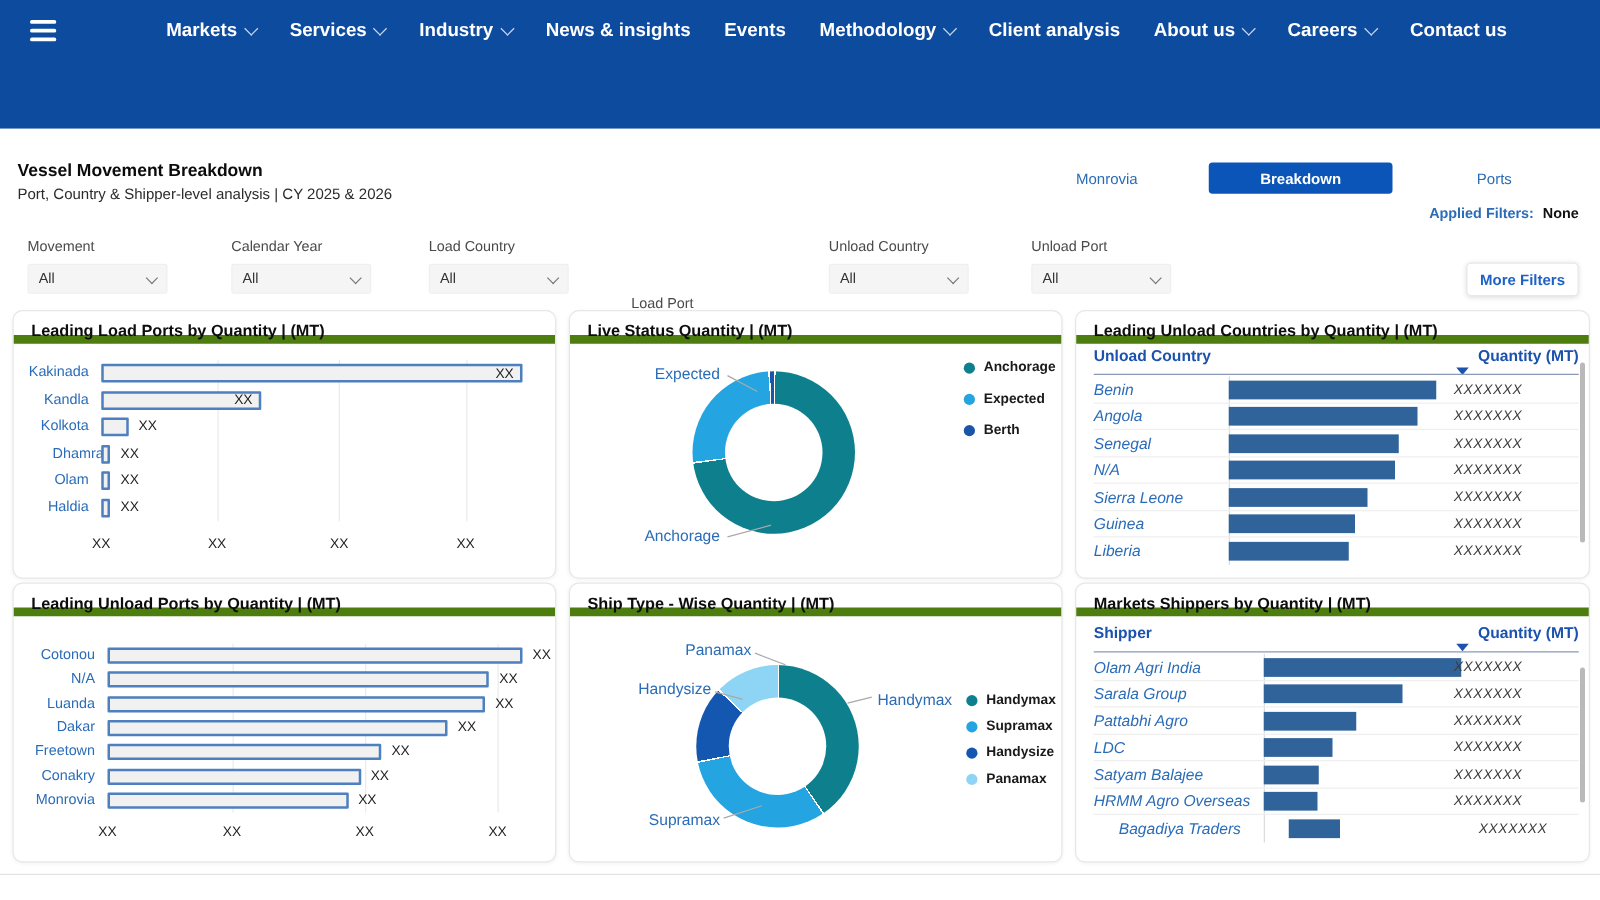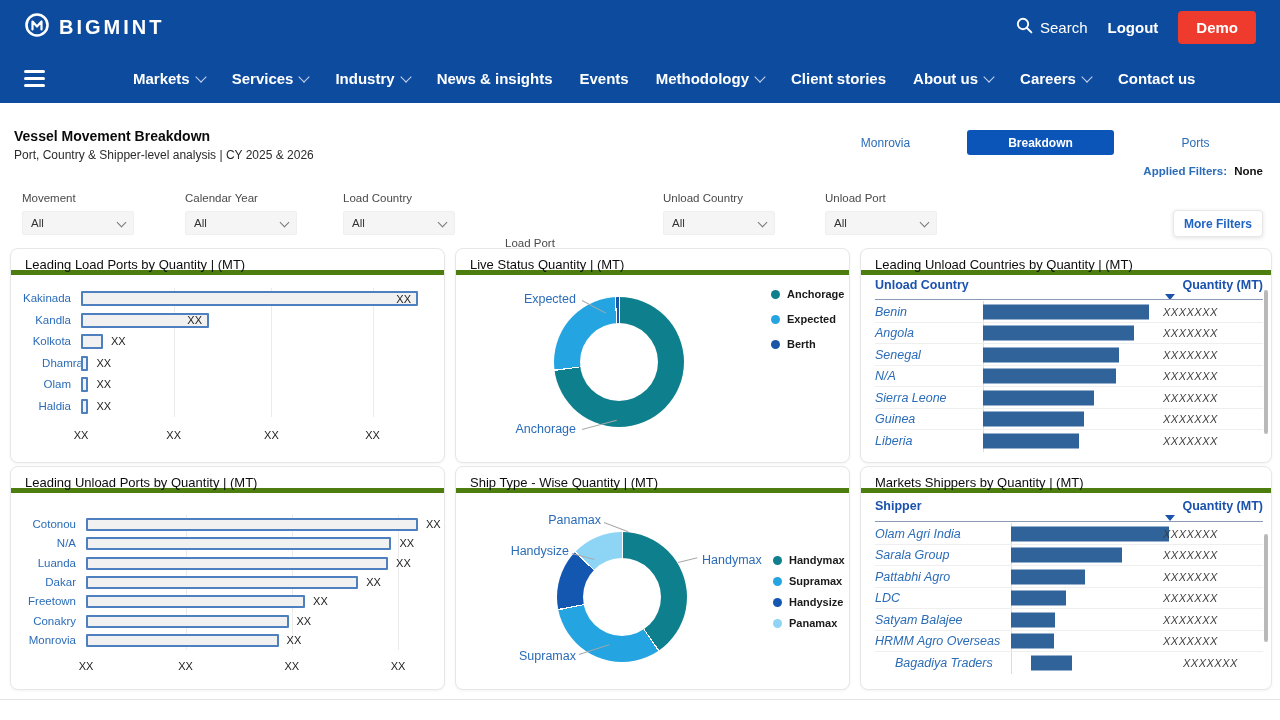--- a/index.html
+++ b/index.html
@@ -38,22 +38,22 @@
   .filter{position:absolute;top:89px;width:112px;}
   .filter-label{font-size:11.5px;color:#4a4a4a;margin-bottom:7px;}
   .filter-box{position:relative;height:22px;background:#f5f5f5;border:1px solid #efefef;border-radius:2px;
               font-size:11.5px;color:#333;line-height:22px;padding:0 8px;cursor:pointer;}
   .filter-chev{position:absolute;right:8px;top:7px;width:6px;height:6px;border-right:1.3px solid #777;border-bottom:1.3px solid #777;transform:rotate(45deg);}
   .more-filters{position:absolute;left:1173px;top:107px;width:90px;height:27px;background:#fff;color:#1F62C5;
                 font-size:12px;font-weight:600;border:1px solid #e8e8e8;border-radius:4px;box-shadow:0 1px 4px rgba(0,0,0,.12);cursor:pointer;}
 
   
   .panel{position:absolute;background:#fff;border:1px solid #e7e7e7;border-radius:8px;box-shadow:0 1px 3px rgba(0,0,0,.05);}
-  .panel-head{height:26px;box-sizing:border-box;padding:8px 14px 0;font-size:13px;font-weight:400;color:#0d0d0d;
-              border-bottom:5px solid #4d7c0f;white-space:nowrap;}
+  .panel-head{height:26px;box-sizing:border-box;padding:8px 14px 0;font-size:13px;font-weight:700;color:#0d0d0d;
+              border-bottom:7px solid #4d7c0f;white-space:nowrap;}
   .panel-body{position:absolute;top:27px;left:0;right:0;bottom:0;overflow:visible;}
 
   
   .cat-label{position:absolute;text-align:right;font-size:11.5px;color:#2B6CB8;}
   .gridline{position:absolute;top:0;bottom:0;width:1px;background:#ebebeb;}
   .hbar{position:absolute;box-sizing:border-box;background:#F1F1F1;border:2px solid #4E7FBE;border-radius:1px;}
   .hval-in{position:absolute;right:5px;top:50%;transform:translateY(-50%);font-size:11px;color:#222;}
   .hval-out{position:absolute;font-size:11px;color:#222;white-space:nowrap;}
   .x-tick{position:absolute;transform:translateX(-50%);font-size:11px;color:#222;}
 
@@ -79,44 +79,20 @@
   .scroll-thumb{position:absolute;width:4px;border-radius:2px;background:#b9b9b9;cursor:pointer;}
 
   .bottom-line{position:absolute;left:0;top:596px;width:1280px;height:1px;background:#e4e4e4;}
 </style>
 </head>
 <body>
 
 <div class="app">
 
   <div class="topbar">
-    <div class="tb-row1">
-      <div class="logo">
-        <span>
-          <svg width="26" height="26" viewBox="0 0 26 26">
-              <circle cx="13" cy="13" r="10.5" fill="none" stroke="#fff" stroke-width="2.6"></circle>
-              <path d="M8.5 17.5 V9.5 l4.5 5 4.5-5 v8" fill="none" stroke="#fff" stroke-width="2.2" stroke-linecap="round" stroke-linejoin="round"></path>
-            </svg>
-        </span>
-        <span class="logo-text">BIGMINT</span>
-      </div>
-      <div class="tb-right">
-        <span class="tb-search">
-          <span>
-            <svg width="17" height="17" viewBox="0 0 17 17">
-                <circle cx="7" cy="7" r="5.2" fill="none" stroke="#fff" stroke-width="1.9"></circle>
-                <line x1="11" y1="11" x2="15.4" y2="15.4" stroke="#fff" stroke-width="1.9" stroke-linecap="round"></line>
-              </svg>
-          </span>
-          <span>Search</span>
-        </span>
-        <span class="tb-logout">Logout</span>
-        <button class="demo-btn">Demo</button>
-      </div>
-    </div>
     <div class="tb-row2">
       <div class="hamburger">
           <i></i>
           <i></i>
           <i></i>
         </div>
       <div class="nav-menu" id="nav-menu">
           <span class="nav-item">
             <span>Markets</span>
             <span class="chev"></span>
@@ -133,21 +109,21 @@
             <span>News &amp; insights</span>
           </span>
           <span class="nav-item">
             <span>Events</span>
           </span>
           <span class="nav-item">
             <span>Methodology</span>
             <span class="chev"></span>
           </span>
           <span class="nav-item">
-            <span>Client stories</span>
+            <span>Client analysis</span>
           </span>
           <span class="nav-item">
             <span>About us</span>
             <span class="chev"></span>
           </span>
           <span class="nav-item">
             <span>Careers</span>
             <span class="chev"></span>
           </span>
           <span class="nav-item">

